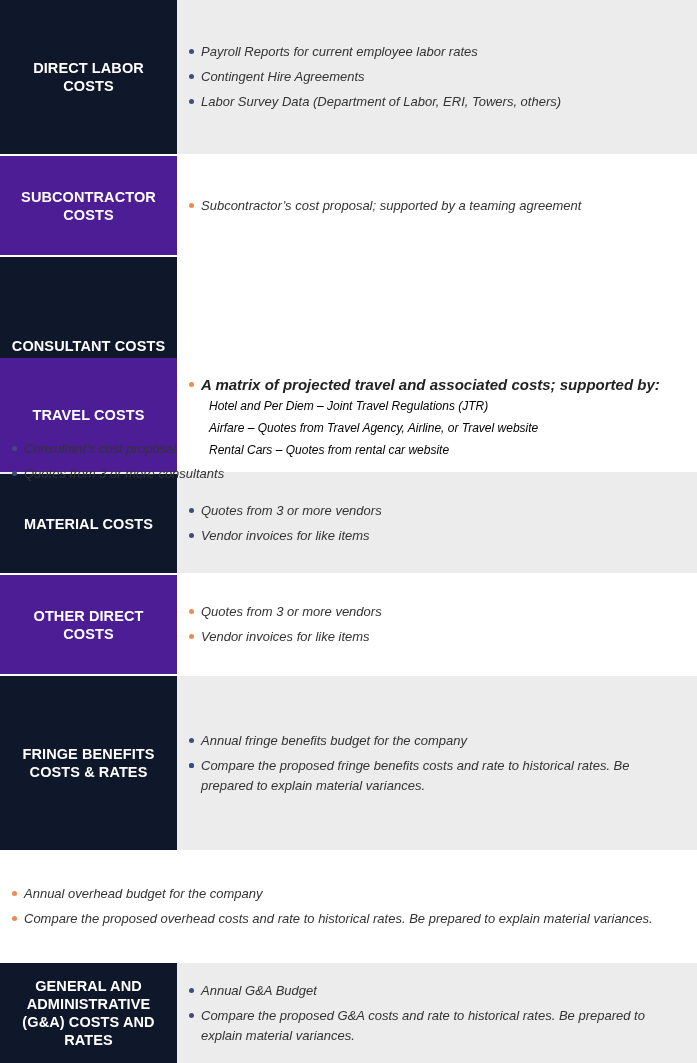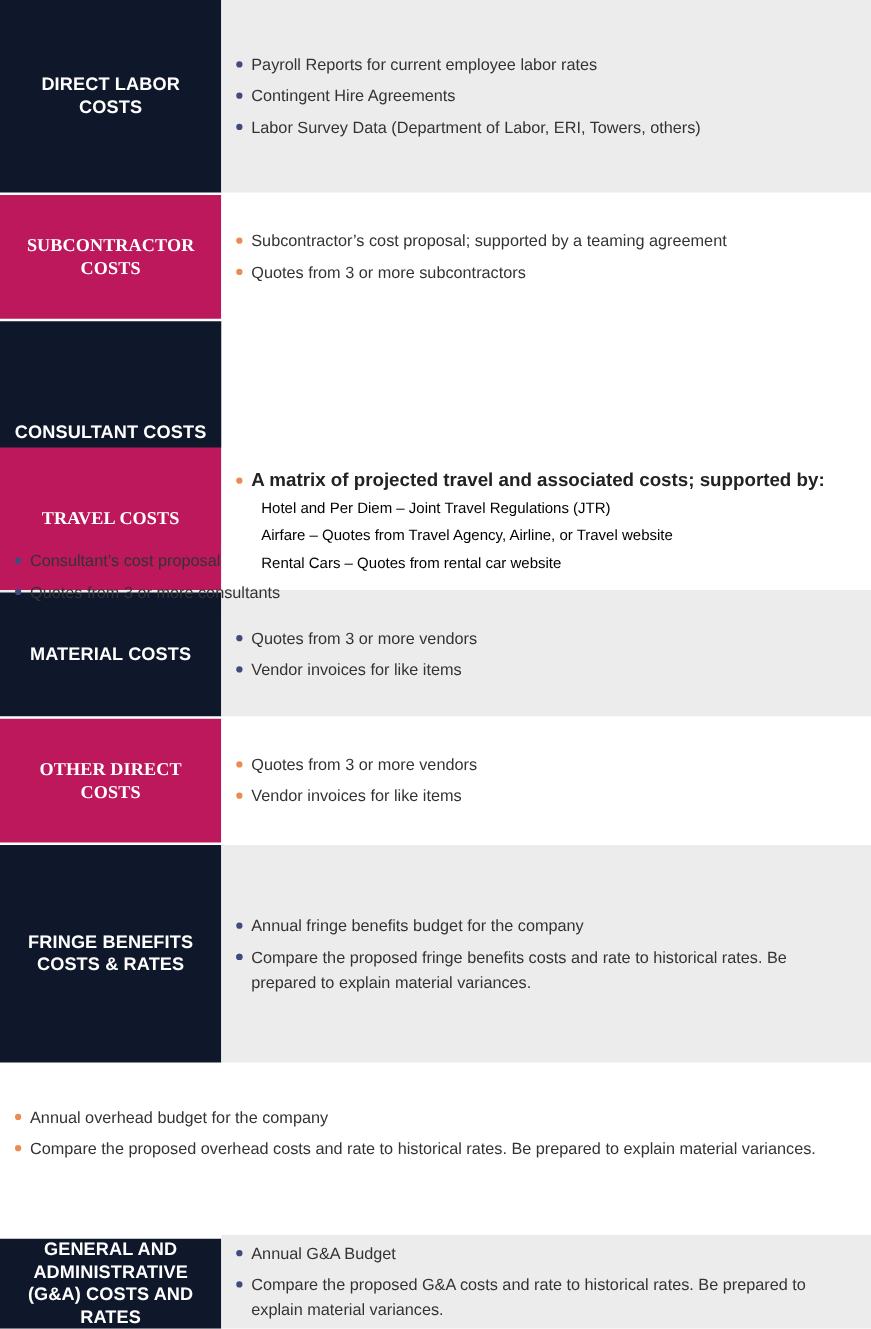--- a/index.html
+++ b/index.html
@@ -1,23 +1,23 @@
 <!DOCTYPE html>
 <html><head>
 <meta charset="utf-8">
 <style>
   html, body { margin: 0; padding: 0; background: #ffffff; }
   body { width: 697px; height: 1063px; overflow: hidden; font-family: "Liberation Sans", "DejaVu Sans", sans-serif; }
   .table { width: 697px; }
   .row { display: flex; width: 697px; border-bottom: 2px solid #ffffff; box-sizing: border-box; }
-  .row:last-child { border-bottom: none; align-items: flex-end; }
+  .row:last-child { border-bottom: none; }
   .label { width: 177px; flex: 0 0 177px; color: #ffffff; font-weight: bold; font-size: 14.5px; line-height: 18px; text-align: center; display: flex; align-items: center; justify-content: center; padding: 0 10px; box-sizing: border-box; text-transform: uppercase; letter-spacing: 0.1px; }
   .label.blue { background: #0f172a; }
-  .label.orange { background: #be185d; font-family: Liberation Serif, serif; }
-  .content { flex: 1; display: flex; flex-direction: column; justify-content: center; padding: 0 14px 0 12px; box-sizing: border-box; }
+  .label.orange { background: #4c1d95; }
+  .content { flex: 1; display: flex; flex-direction: column; justify-content: center; padding: 0 14px 0 12px; box-sizing: border-box; font-style: italic; }
   .content.grey { background: #ececec; }
   .content.white { background: #ffffff; }
   ul { list-style: none; margin: 0; padding: 0; }
   li.item { position: relative; padding-left: 12px; font-size: 13px; line-height: 20px; color: #333333; margin: 5px 0; }
   li.item .dot { position: absolute; left: 0; top: 7px; width: 5px; height: 5px; border-radius: 50%; }
   .dot.blue { background: #414a7f; }
   .dot.orange { background: #ea8c52; }
   li.item.bold { font-weight: bold; color: #222; font-size: 15px; }
   .sub { padding-left: 20px; font-size: 12px; line-height: 22px; color: #000000; }
 </style>
@@ -35,21 +35,20 @@
         <li class="item"><span class="dot blue"></span><span>Labor Survey Data (Department of Labor, ERI, Towers, others)</span></li>
       </ul>
     </div>
   </div>
 
   <div class="row" style="height:101px;">
     <div class="label orange">SUBCONTRACTOR COSTS</div>
     <div class="content white">
       <ul>
         <li class="item"><span class="dot orange"></span><span>Subcontractor’s cost proposal; supported by a teaming agreement</span></li>
-        <li class="item"><span class="dot orange"></span><span>Quotes from 3 or more subcontractors</span></li>
       </ul>
     </div>
   </div>
 
   <div class="row" style="height:101px;flex-direction:column;">
     <div class="label blue">CONSULTANT COSTS</div>
     <div class="content grey">
       <ul>
         <li class="item"><span class="dot blue"></span><span>Consultant’s cost proposal</span></li>
         <li class="item"><span class="dot blue"></span><span>Quotes from 3 or more consultants</span></li>

